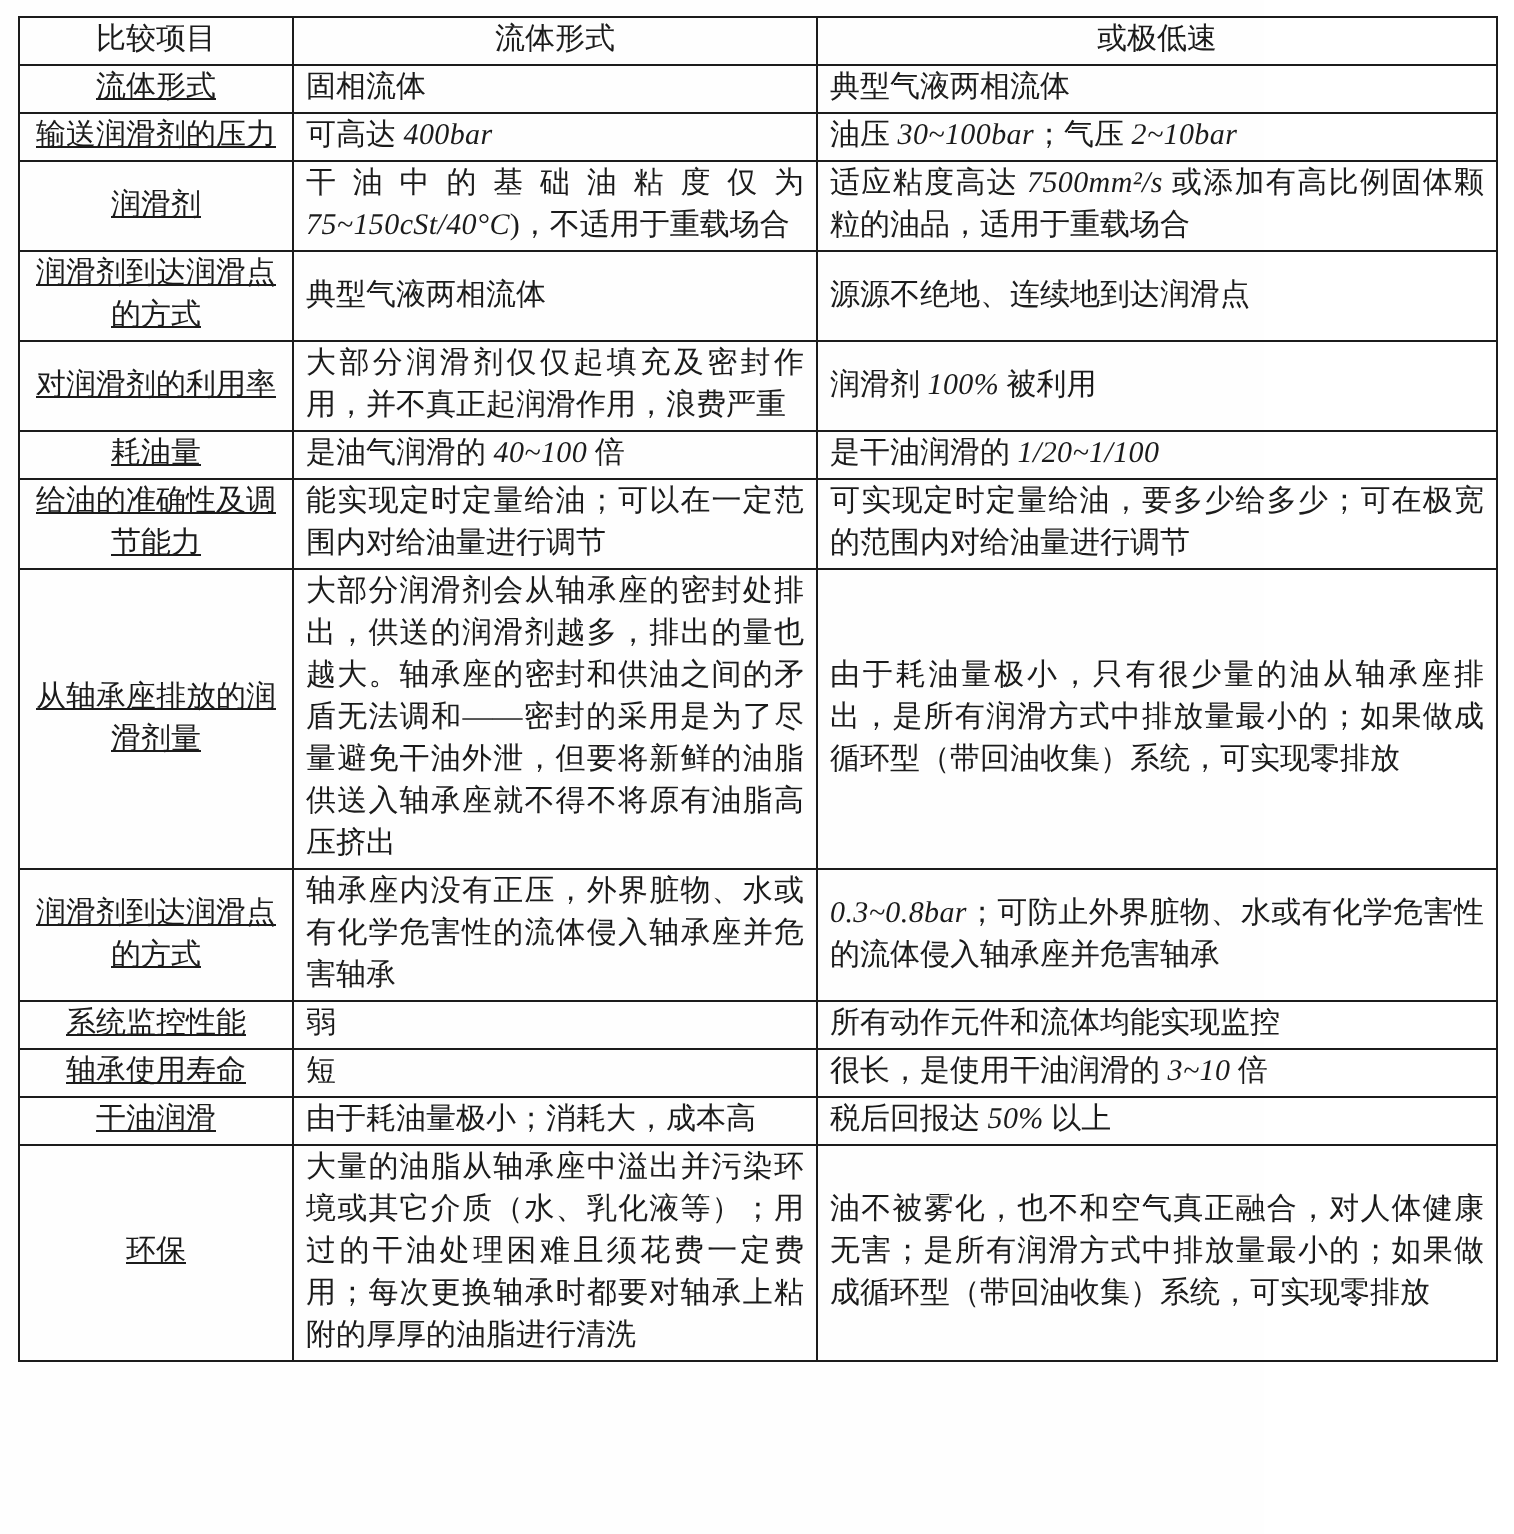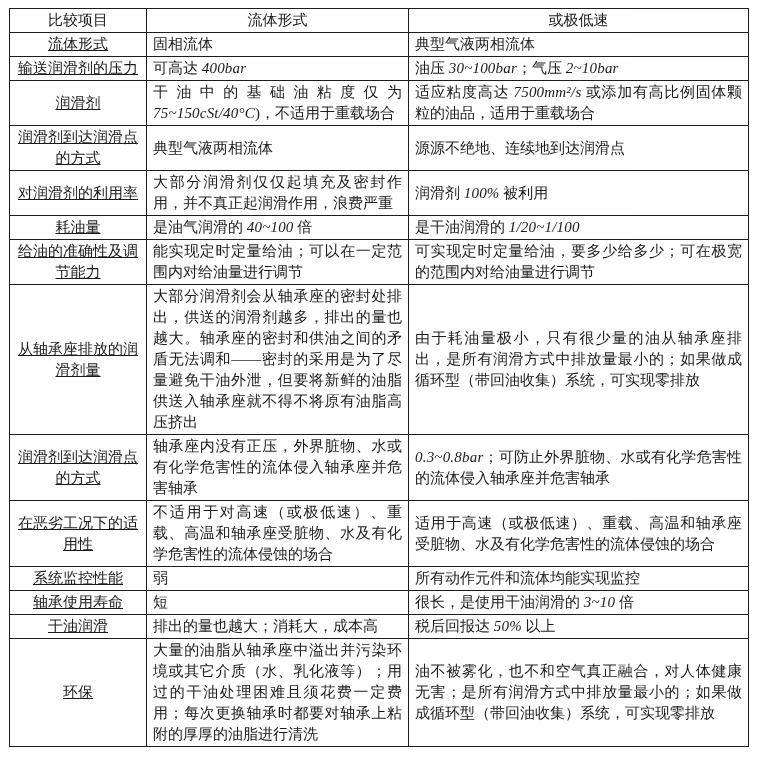--- a/index.html
+++ b/index.html
@@ -113,37 +113,32 @@
           <td class="label-cell">从轴承座排放的润滑剂量</td>
           <td class="data-cell">大部分润滑剂会从轴承座的密封处排出，供送的润滑剂越多，排出的量也越大。轴承座的密封和供油之间的矛盾无法调和——密封的采用是为了尽量避免干油外泄，但要将新鲜的油脂供送入轴承座就不得不将原有油脂高压挤出</td>
           <td class="data-cell">由于耗油量极小，只有很少量的油从轴承座排出，是所有润滑方式中排放量最小的；如果做成循环型（带回油收集）系统，可实现零排放</td>
         </tr>
         <tr>
           <td class="label-cell">润滑剂到达润滑点的方式</td>
           <td class="data-cell">轴承座内没有正压，外界脏物、水或有化学危害性的流体侵入轴承座并危害轴承</td>
           <td class="data-cell"><i>0.3~0.8bar</i>；可防止外界脏物、水或有化学危害性的流体侵入轴承座并危害轴承</td>
         </tr>
         <tr>
-          <td class="label-cell">在恶劣工况下的适用性</td>
-          <td class="data-cell">不适用于对高速（或极低速）、重载、高温和轴承座受脏物、水及有化学危害性的流体侵蚀的场合</td>
-          <td class="data-cell">适用于高速（或极低速）、重载、高温和轴承座受脏物、水及有化学危害性的流体侵蚀的场合</td>
-        </tr>
-        <tr>
           <td class="label-cell">系统监控性能</td>
           <td class="data-cell">弱</td>
           <td class="data-cell">所有动作元件和流体均能实现监控</td>
         </tr>
         <tr>
           <td class="label-cell">轴承使用寿命</td>
           <td class="data-cell">短</td>
           <td class="data-cell">很长，是使用干油润滑的 <i>3~10</i> 倍</td>
         </tr>
         <tr>
           <td class="label-cell">干油润滑</td>
-          <td class="data-cell">排出的量也越大；消耗大，成本高</td>
+          <td class="data-cell">由于耗油量极小；消耗大，成本高</td>
           <td class="data-cell">税后回报达 <i>50%</i> 以上</td>
         </tr>
         <tr>
           <td class="label-cell">环保</td>
           <td class="data-cell">大量的油脂从轴承座中溢出并污染环境或其它介质（水、乳化液等）；用过的干油处理困难且须花费一定费用；每次更换轴承时都要对轴承上粘附的厚厚的油脂进行清洗</td>
           <td class="data-cell">油不被雾化，也不和空气真正融合，对人体健康无害；是所有润滑方式中排放量最小的；如果做成循环型（带回油收集）系统，可实现零排放</td>
         </tr>
       </tbody>
   </table>
 </div>

